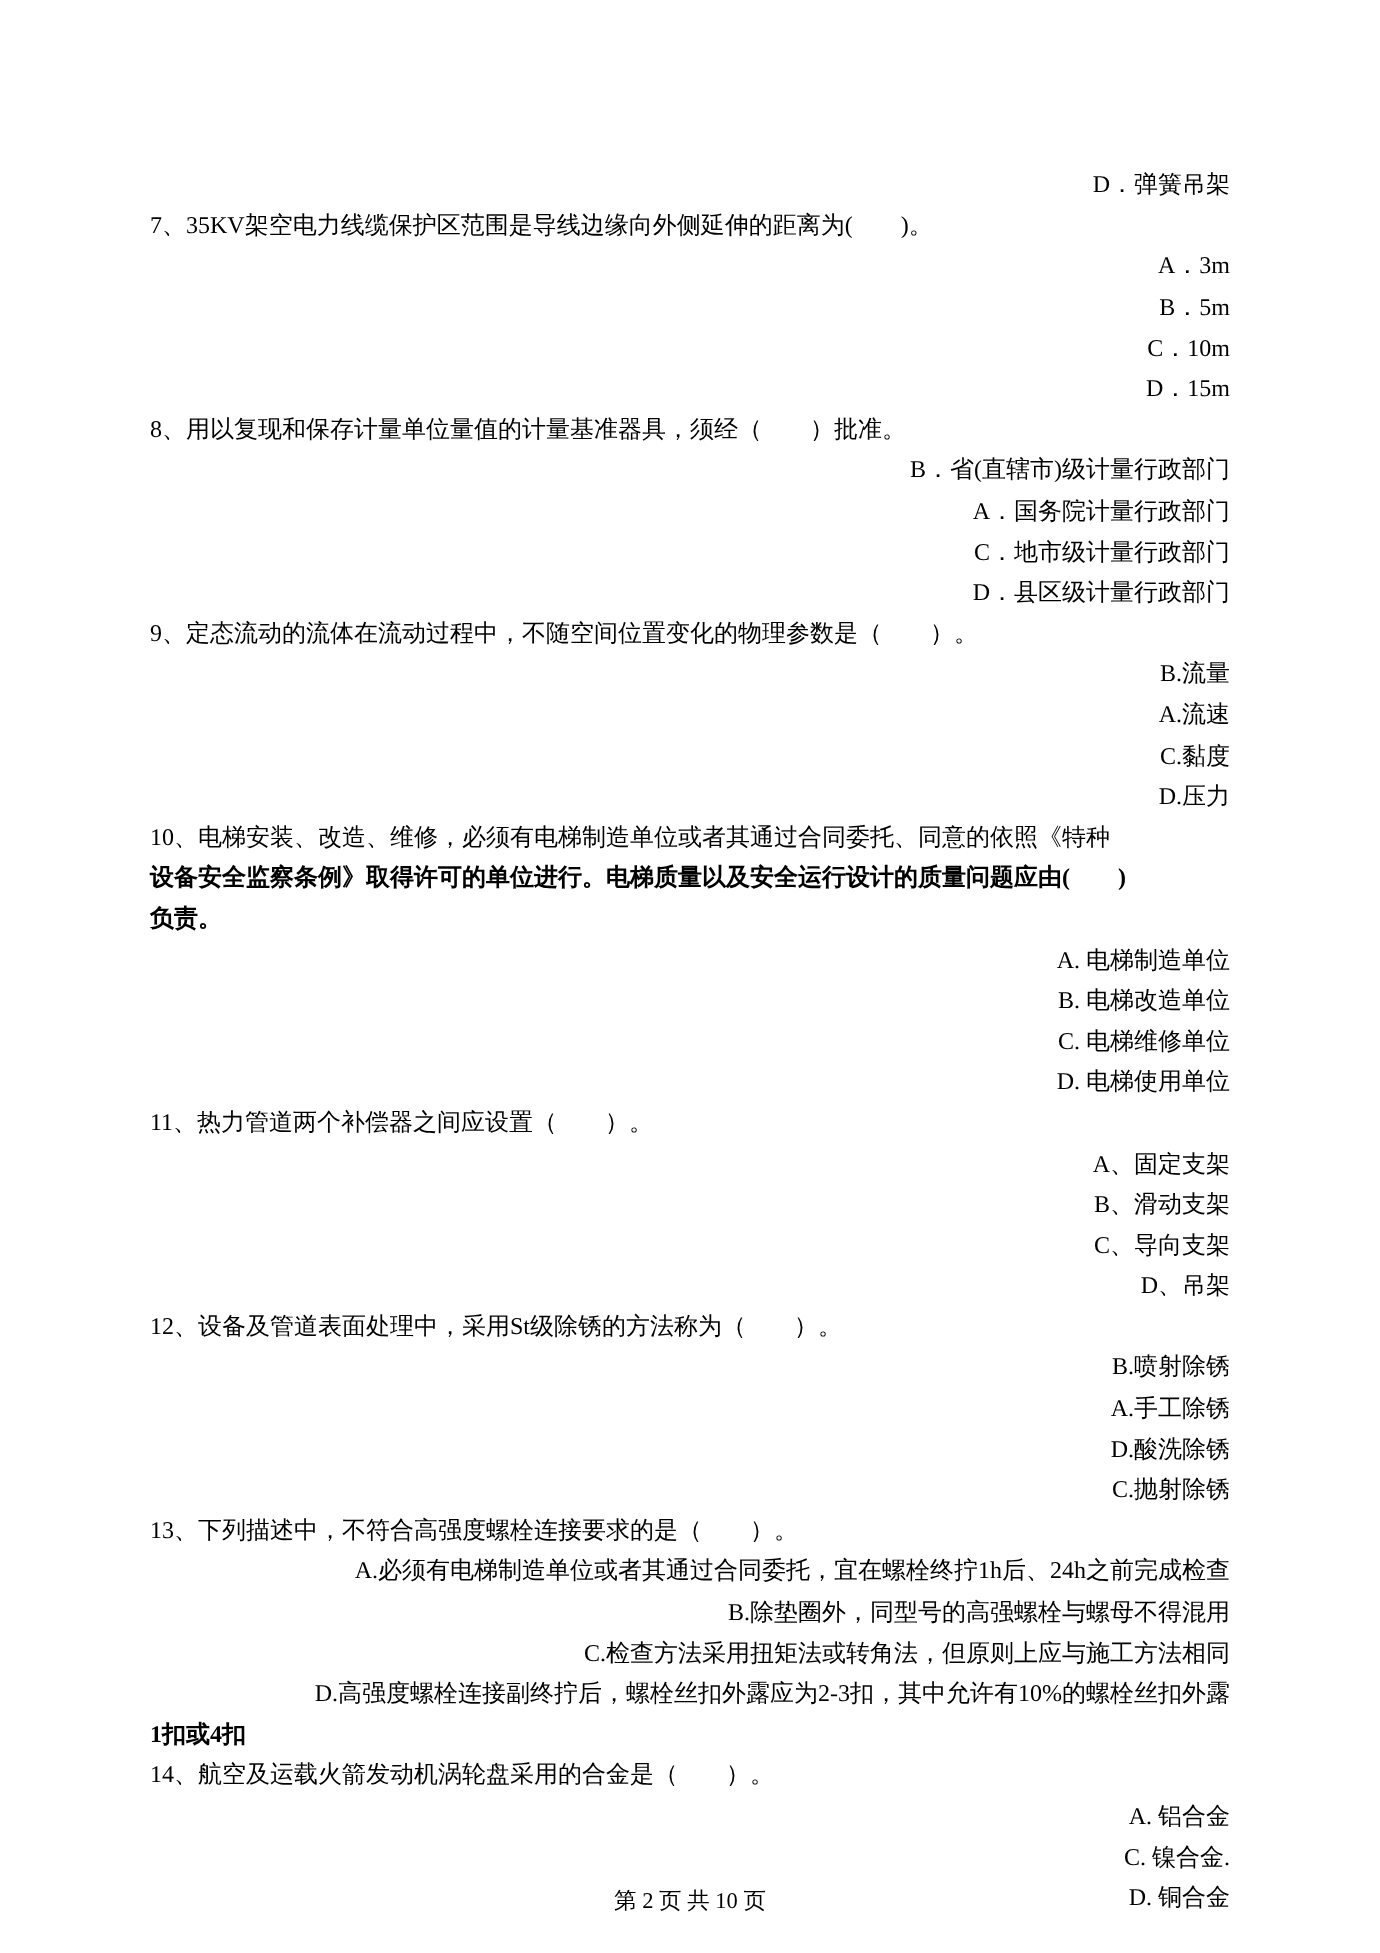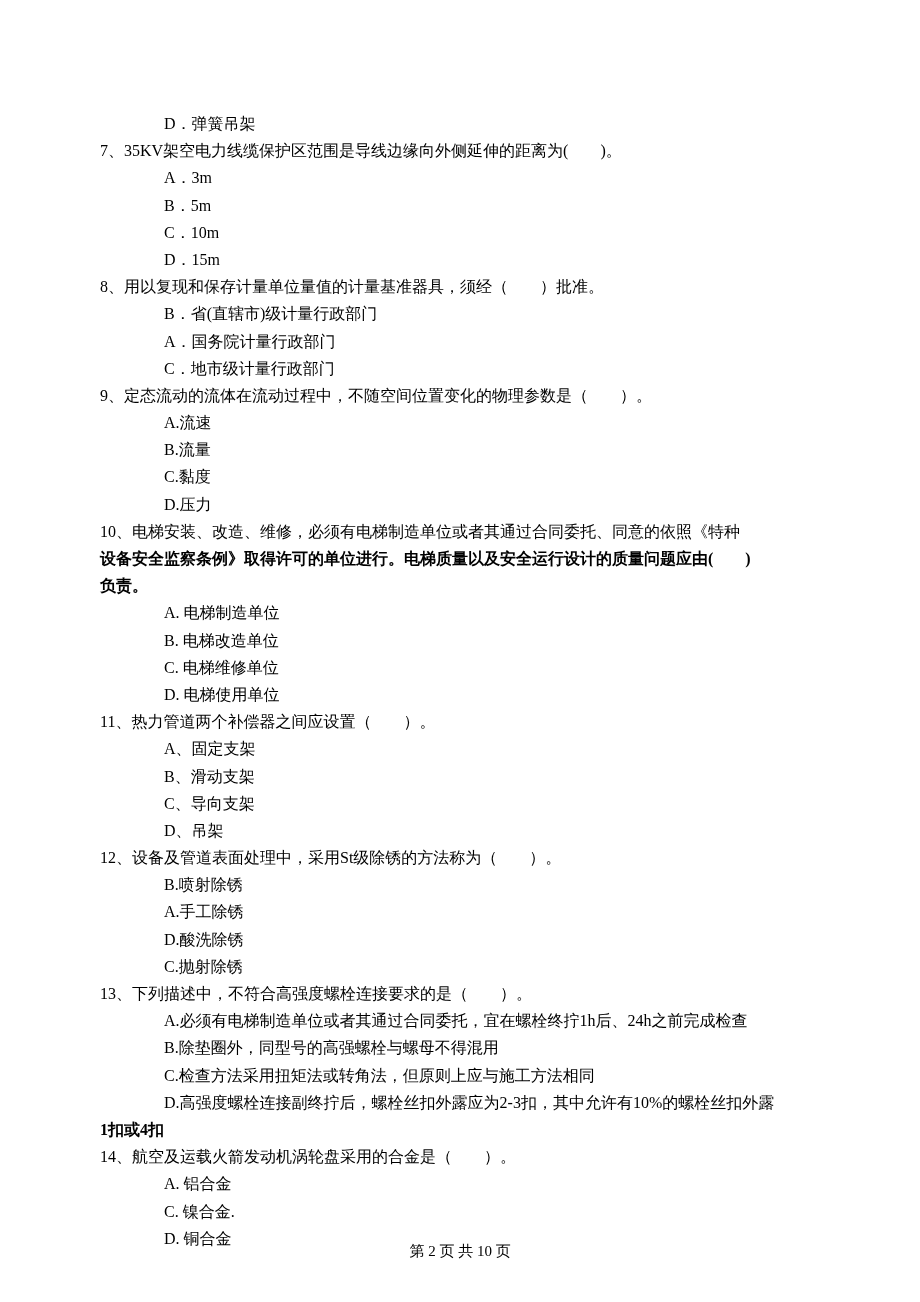--- a/index.html
+++ b/index.html
@@ -13,20 +13,21 @@
   }
   .page {
     width: 920px;
     min-height: 1302px;
     box-sizing: border-box;
     padding: 110px 100px 40px 100px;
     position: relative;
   }
   .option {
     padding-left: 4em;
+    text-align: right;
   }
   .question {
     padding-left: 0;
   }
   .q-cont {
     padding-left: 0;
     font-weight: bold;
   }
   .footer {
     position: absolute;
@@ -47,24 +48,25 @@
   <div class="question">7、35KV架空电力线缆保护区范围是导线边缘向外侧延伸的距离为(　　)。</div>
   <div class="option">A．3m</div>
   <div class="option">B．5m</div>
   <div class="option">C．10m</div>
   <div class="option">D．15m</div>
 
   <div class="question">8、用以复现和保存计量单位量值的计量基准器具，须经（　　）批准。</div>
   <div class="option">B．省(直辖市)级计量行政部门</div>
   <div class="option">A．国务院计量行政部门</div>
   <div class="option">C．地市级计量行政部门</div>
+  <div class="option">D．县区级计量行政部门</div>
 
   <div class="question">9、定态流动的流体在流动过程中，不随空间位置变化的物理参数是（　　）。</div>
+  <div class="option">B.流量</div>
   <div class="option">A.流速</div>
-  <div class="option">B.流量</div>
   <div class="option">C.黏度</div>
   <div class="option">D.压力</div>
 
   <div class="question">10、电梯安装、改造、维修，必须有电梯制造单位或者其通过合同委托、同意的依照《特种</div>
   <div class="q-cont">设备安全监察条例》取得许可的单位进行。电梯质量以及安全运行设计的质量问题应由(　　)</div>
   <div class="q-cont">负责。</div>
   <div class="option">A. 电梯制造单位</div>
   <div class="option">B. 电梯改造单位</div>
   <div class="option">C. 电梯维修单位</div>
   <div class="option">D. 电梯使用单位</div>

